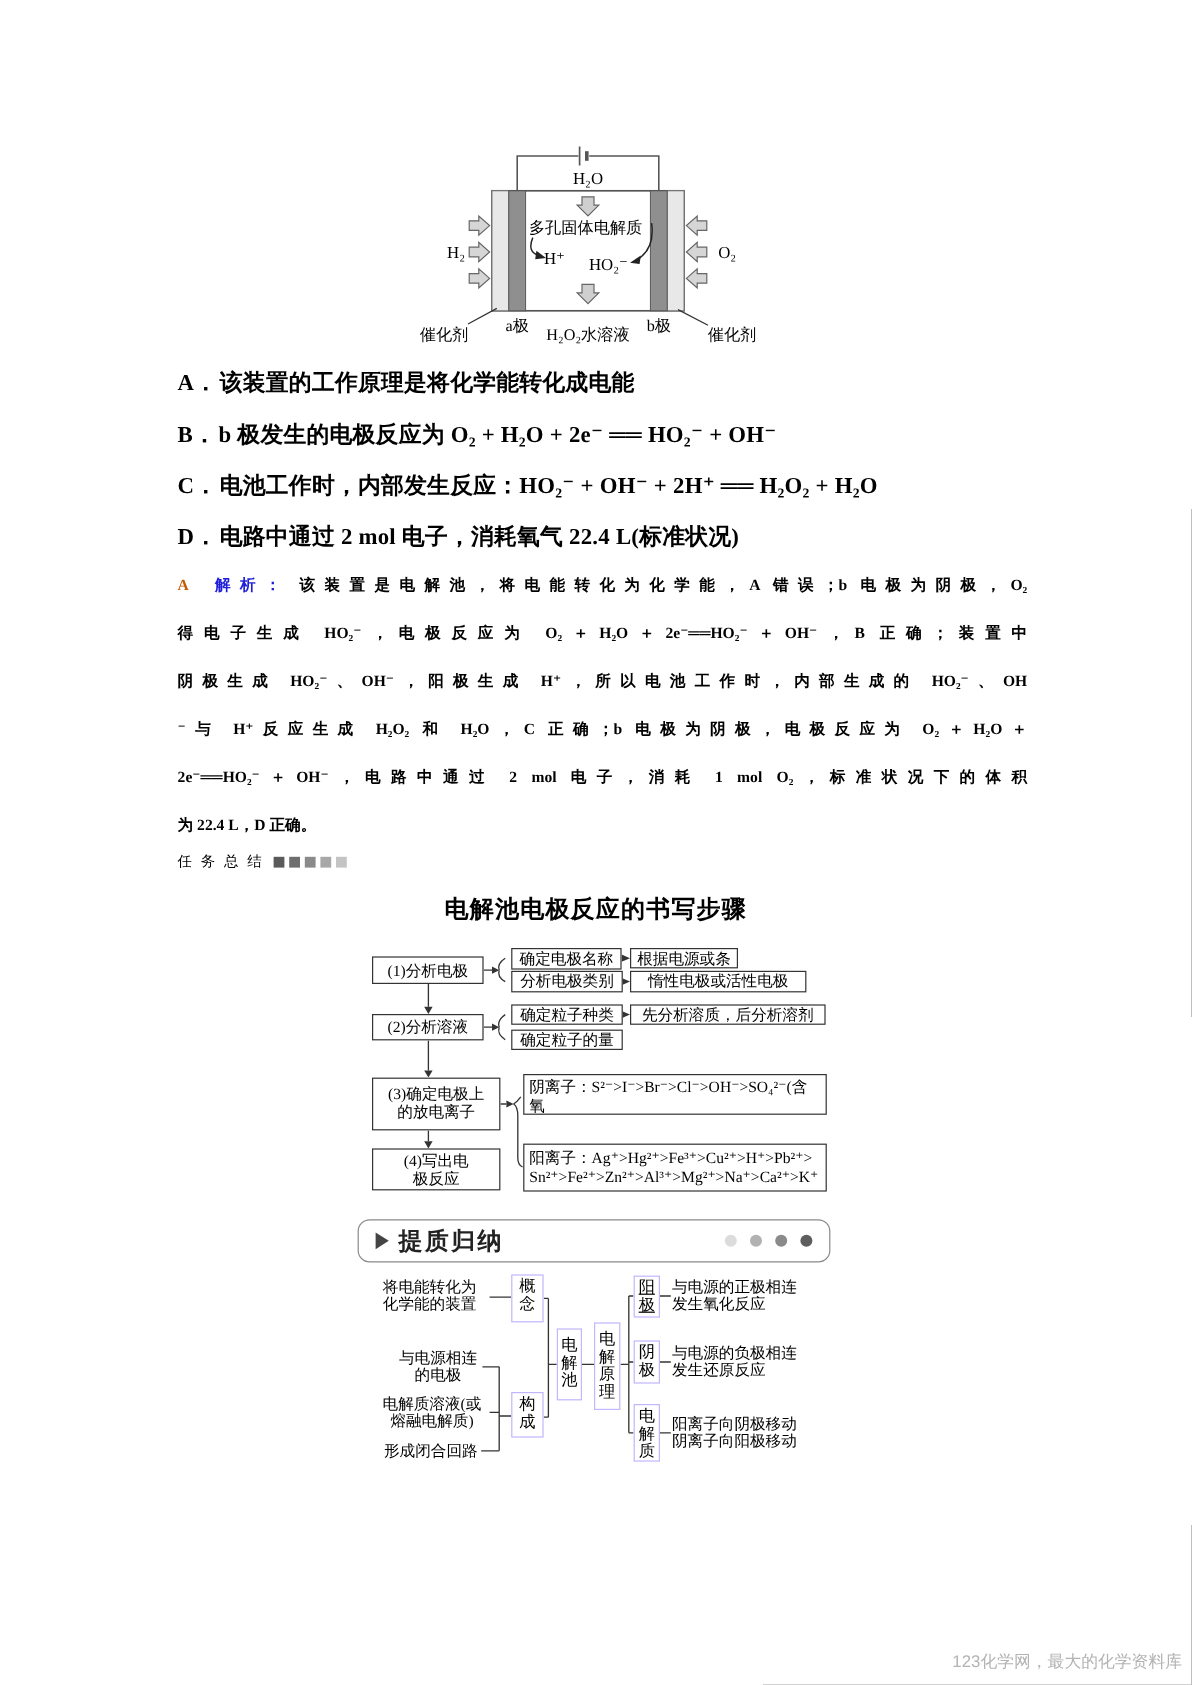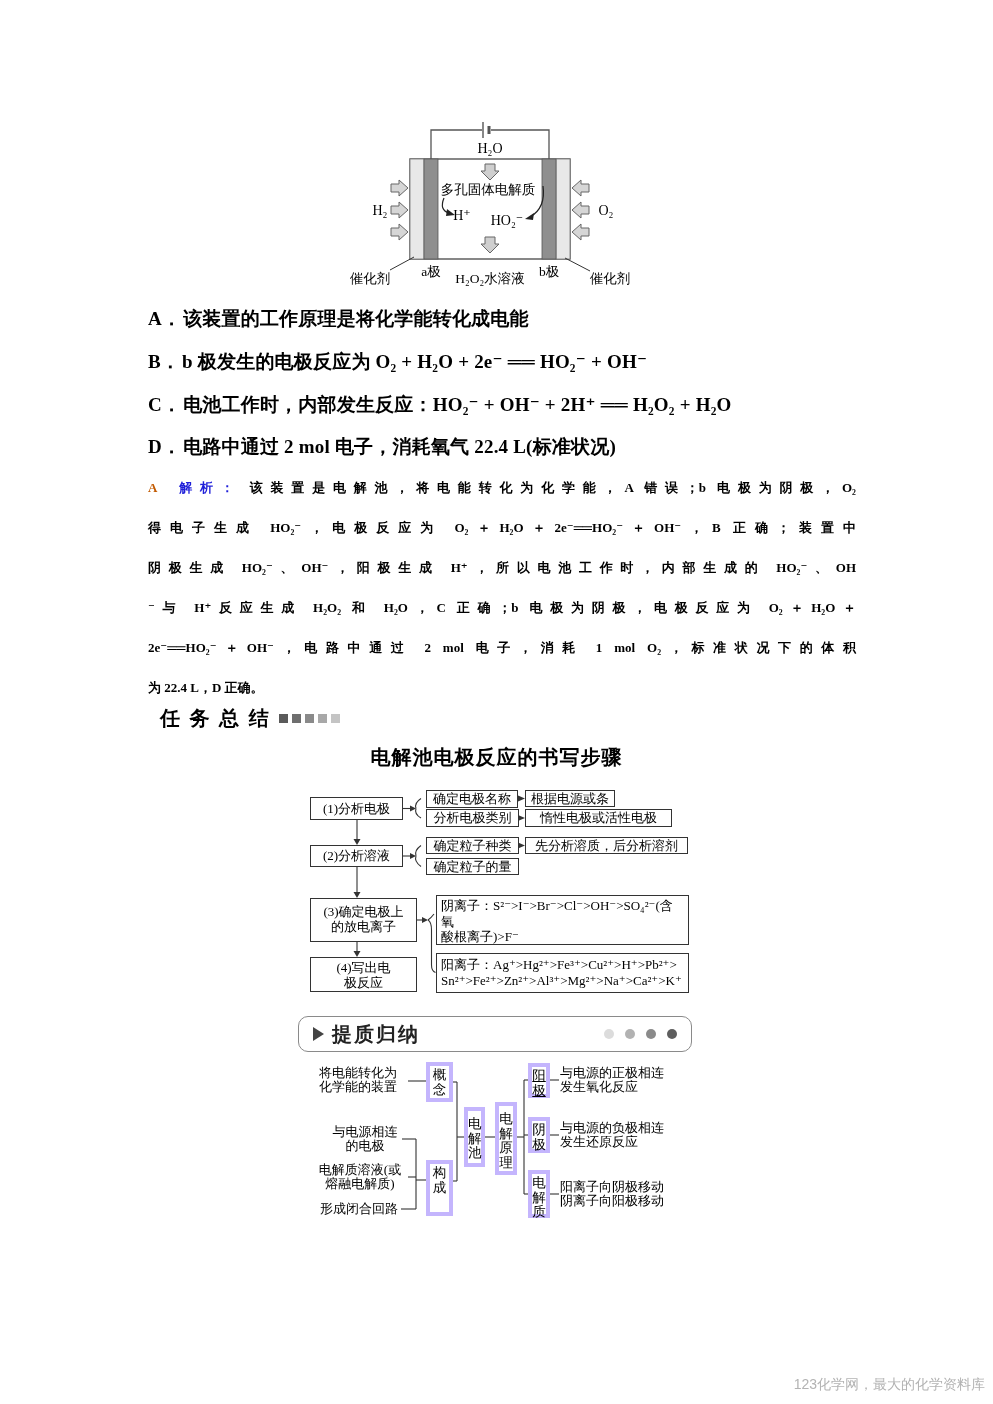--- a/index.html
+++ b/index.html
@@ -16,22 +16,22 @@
 
   
   .analysis{position:absolute;left:148px;top:468px;width:708px;}
   .aline{height:40px;line-height:40px;font-size:13px;font-weight:bold;white-space:nowrap;
          text-align:justify;text-align-last:justify;}
   .aline.last{text-align-last:left;}
   .ans{color:#c25a00;margin-right:14px;}
   .tag{color:#1f1fd9;margin-right:8px;}
 
   
-  .tasksum{position:absolute;left:160px;top:706px;height:24px;font-family:"Liberation Sans","DejaVu Sans",sans-serif;
-           font-size:20px;font-weight:bold;letter-spacing:2px;display:flex;align-items:center;}
+  .tasksum{position:absolute;left:148px;top:706px;height:24px;font-family:"Liberation Sans","DejaVu Sans",sans-serif;
+           font-size:12px;font-weight:normal;letter-spacing:2px;display:flex;align-items:center;}
   .sq{display:inline-block;width:9px;height:9px;margin-left:4px;}
   .sq1{background:#5a5a5a;margin-left:8px;}.sq2{background:#6e6e6e;}.sq3{background:#8a8a8a;}
   .sq4{background:#a8a8a8;}.sq5{background:#c4c4c4;}
 
   
   .flowtitle{position:absolute;left:0;top:744px;width:100%;text-align:center;font-size:20px;font-weight:bold;
              font-family:"Liberation Sans","DejaVu Sans",sans-serif;letter-spacing:1px;}
   .flowchart{position:absolute;left:300px;top:785px;width:400px;height:216px;}
   .fc-lines{position:absolute;left:0;top:0;width:400px;height:216px;}
   .fbox{position:absolute;box-sizing:border-box;border:1px solid #333;background:#fff;
@@ -47,21 +47,21 @@
               color:#222;margin-left:8px;letter-spacing:2px;}
   .dots{margin-left:auto;margin-right:14px;display:flex;align-items:center;}
   .dots i{display:inline-block;width:10px;height:10px;border-radius:50%;margin-left:11px;}
   .d1{background:#dcdcdc;}.d2{background:#b2b2b2;}.d3{background:#8a8a8a;}.d4{background:#5e5e5e;}
 
   
   .cmap{position:absolute;left:300px;top:1060px;width:395px;height:168px;font-size:13px;}
   .cm-lines{position:absolute;left:0;top:0;width:395px;height:168px;}
   .ctext{position:absolute;line-height:14px;text-align:center;white-space:nowrap;}
   .ctext.lft{text-align:left;}
-  .vbox{position:absolute;box-sizing:border-box;border:4px solid #c4b5fd;background:#fff;
+  .vbox{position:absolute;box-sizing:border-box;border:1px solid #c4b5fd;background:#fff;
         font-size:13.5px;line-height:14.5px;text-align:center;padding:2px 0;word-break:break-all;}
 
   
   .footer{position:absolute;left:0;top:1296px;width:100%;text-align:center;font-size:15.5px;}
   .watermark{position:absolute;right:8px;top:1376px;font-size:14px;color:#b3b3b3;
              font-family:"Liberation Sans","DejaVu Sans",sans-serif;}
 
   svg text{font-family:"Liberation Serif","DejaVu Serif",serif;fill:#000;}
 </style>
 </head>
@@ -201,21 +201,21 @@
     </div>
 
     <div class="fbox" style="left:126px;top:5px;width:92px;height:18px;line-height:16px;">确定电极名称</div>
     <div class="fbox" style="left:225px;top:5px;width:90px;height:17px;line-height:15px;">根据电源或条件</div>
     <div class="fbox" style="left:126px;top:24px;width:93px;height:18px;line-height:16px;">分析电极类别</div>
     <div class="fbox" style="left:225px;top:24px;width:147px;height:18px;line-height:16px;text-align:center;">惰性电极或活性电极</div>
     <div class="fbox" style="left:126px;top:52px;width:93px;height:17px;line-height:15px;">确定粒子种类</div>
     <div class="fbox" style="left:225px;top:52px;width:163px;height:17px;line-height:15px;">先分析溶质，后分析溶剂</div>
     <div class="fbox" style="left:126px;top:73px;width:93px;height:17px;line-height:15px;">确定粒子的量</div>
 
-    <div class="fbox big" style="left:136px;top:110px;width:253px;height:50px;">
+    <div class="fbox big" style="left:136px;top:110px;width:253px;height:34px;">
       <div>阴离子：S²⁻&gt;I⁻&gt;Br⁻&gt;Cl⁻&gt;OH⁻&gt;SO₄²⁻(含氧</div>
       <div>酸根离子)&gt;F⁻</div>
       <div>若电极为活性电极，则电极材料放电</div>
     </div>
     <div class="fbox big" style="left:136px;top:168px;width:253px;height:40px;padding-top:3px;">
       <div>阳离子：Ag⁺&gt;Hg²⁺&gt;Fe³⁺&gt;Cu²⁺&gt;H⁺&gt;Pb²⁺&gt;</div>
       <div>Sn²⁺&gt;Fe²⁺&gt;Zn²⁺&gt;Al³⁺&gt;Mg²⁺&gt;Na⁺&gt;Ca²⁺&gt;K⁺</div>
     </div>
   </div>
 
@@ -263,21 +263,21 @@
 
     <div class="ctext" style="left:25px;top:65px;width:80px;">
       <div>与电源相连</div>
       <div>的电极</div>
     </div>
     <div class="ctext" style="left:10px;top:103px;width:100px;">
       <div>电解质溶液(或</div>
       <div>熔融电解质)</div>
     </div>
     <div class="ctext" style="left:15px;top:142px;width:88px;">形成闭合回路</div>
-    <div class="vbox" style="left:126px;top:100px;width:27px;height:56px;">构成</div>
+    <div class="vbox" style="left:126px;top:100px;width:27px;height:38px;">构成</div>
 
     <div class="vbox" style="left:164px;top:47px;width:21px;height:60px;padding-top:6px;">电解池</div>
     <div class="vbox" style="left:195px;top:42px;width:22px;height:73px;padding-top:6px;">电解原理</div>
 
     <div class="vbox" style="left:228px;top:3px;width:22px;height:35px;text-decoration:underline;">阳极</div>
     <div class="ctext lft" style="left:260px;top:6px;width:130px;">
       <div>与电源的正极相连</div>
       <div>发生氧化反应</div>
     </div>
 

